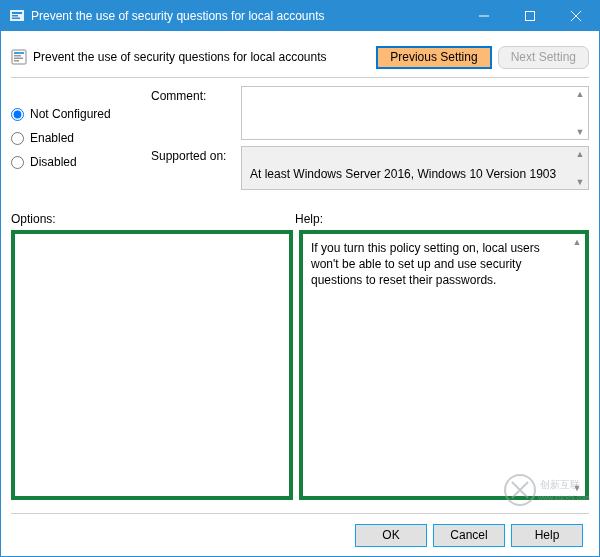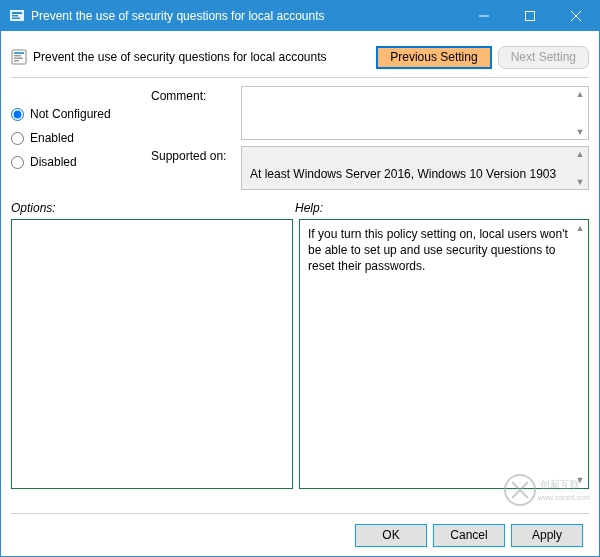--- a/index.html
+++ b/index.html
@@ -22,24 +22,24 @@
   .radio-row{display:flex;align-items:center;height:22px;margin-bottom:2px;}
   .radio-row input{margin:0 6px 0 0;}
   .fields-col{flex:1;display:flex;flex-direction:column;}
   .field-row{display:flex;margin-bottom:6px;}
   .field-label{width:90px;padding-top:3px;}
   .comment-box{flex:1;height:54px;border:1px solid #c5c5c5;background:#fff;box-sizing:border-box;position:relative;}
   .supported-box{flex:1;height:44px;border:1px solid #c5c5c5;background:#f0f0f0;box-sizing:border-box;padding:20px 18px 4px 8px;color:#000;font-size:12px;position:relative;}
   .scroll-hint{position:absolute;right:2px;width:12px;color:#8a8a8a;font-size:9px;text-align:center;}
   .scroll-hint.top{top:2px;}
   .scroll-hint.bot{bottom:2px;}
-  .labels-row{display:flex;margin-top:5px;font-style:italic;}
+  .labels-row{display:flex;margin-top:16px;}
   .labels-row .lbl-left{width:284px;}
   .panels-row{display:flex;gap:6px;margin-top:4px;flex:1;min-height:0;}
-  .panel{border:1px solid #15803d;background:#fff;box-sizing:border-box;overflow:hidden;position:relative;}
+  .panel{border:4px solid #15803d;background:#fff;box-sizing:border-box;overflow:hidden;position:relative;}
   .panel.options{width:282px;height:270px;}
   .panel.help{flex:1;height:270px;padding:6px 18px 6px 8px;font-size:12px;line-height:1.35;}
   .footer{display:flex;justify-content:flex-end;align-items:center;height:42px;border-top:1px solid #d0d0d0;padding-right:6px;gap:6px;margin-top:auto;}
   .footer button{height:23px;min-width:72px;border:1px solid #0ea5e9;background:#e1e1e1;font:inherit;padding:0 14px;}
   .watermark{position:absolute;right:9px;bottom:44px;opacity:0.55;pointer-events:none;}
   .watermark svg{display:block;}
   .wm-text{font-size:10px;fill:#9aa4ad;font-family:"Segoe UI",sans-serif;}
 </style>
 </head>
 <body>
@@ -140,21 +140,21 @@
       <div class="panel help">
         <span>If you turn this policy setting on, local users won't be able to set up and use security questions to reset their passwords.</span>
         <span class="scroll-hint top">▲</span>
         <span class="scroll-hint bot">▼</span>
       </div>
     </div>
 
     <div class="footer">
       <button>OK</button>
       <button>Cancel</button>
-      <button>Apply</button>
+      <button>Help</button>
     </div>
 
   </div>
 
   <div class="watermark">
     <svg width="88" height="40" viewBox="0 0 88 40">
       <circle cx="18" cy="18" r="15" fill="none" stroke="#9aa4ad" stroke-width="2"></circle>
       <path d="M10 10 L26 26 M26 10 L10 26" stroke="#9aa4ad" stroke-width="2"></path>
       <text x="38" y="16" class="wm-text">创新互联</text>
       <text x="36" y="28" class="wm-text" style="font-size:7px;">www.cdcxhl.com</text>

